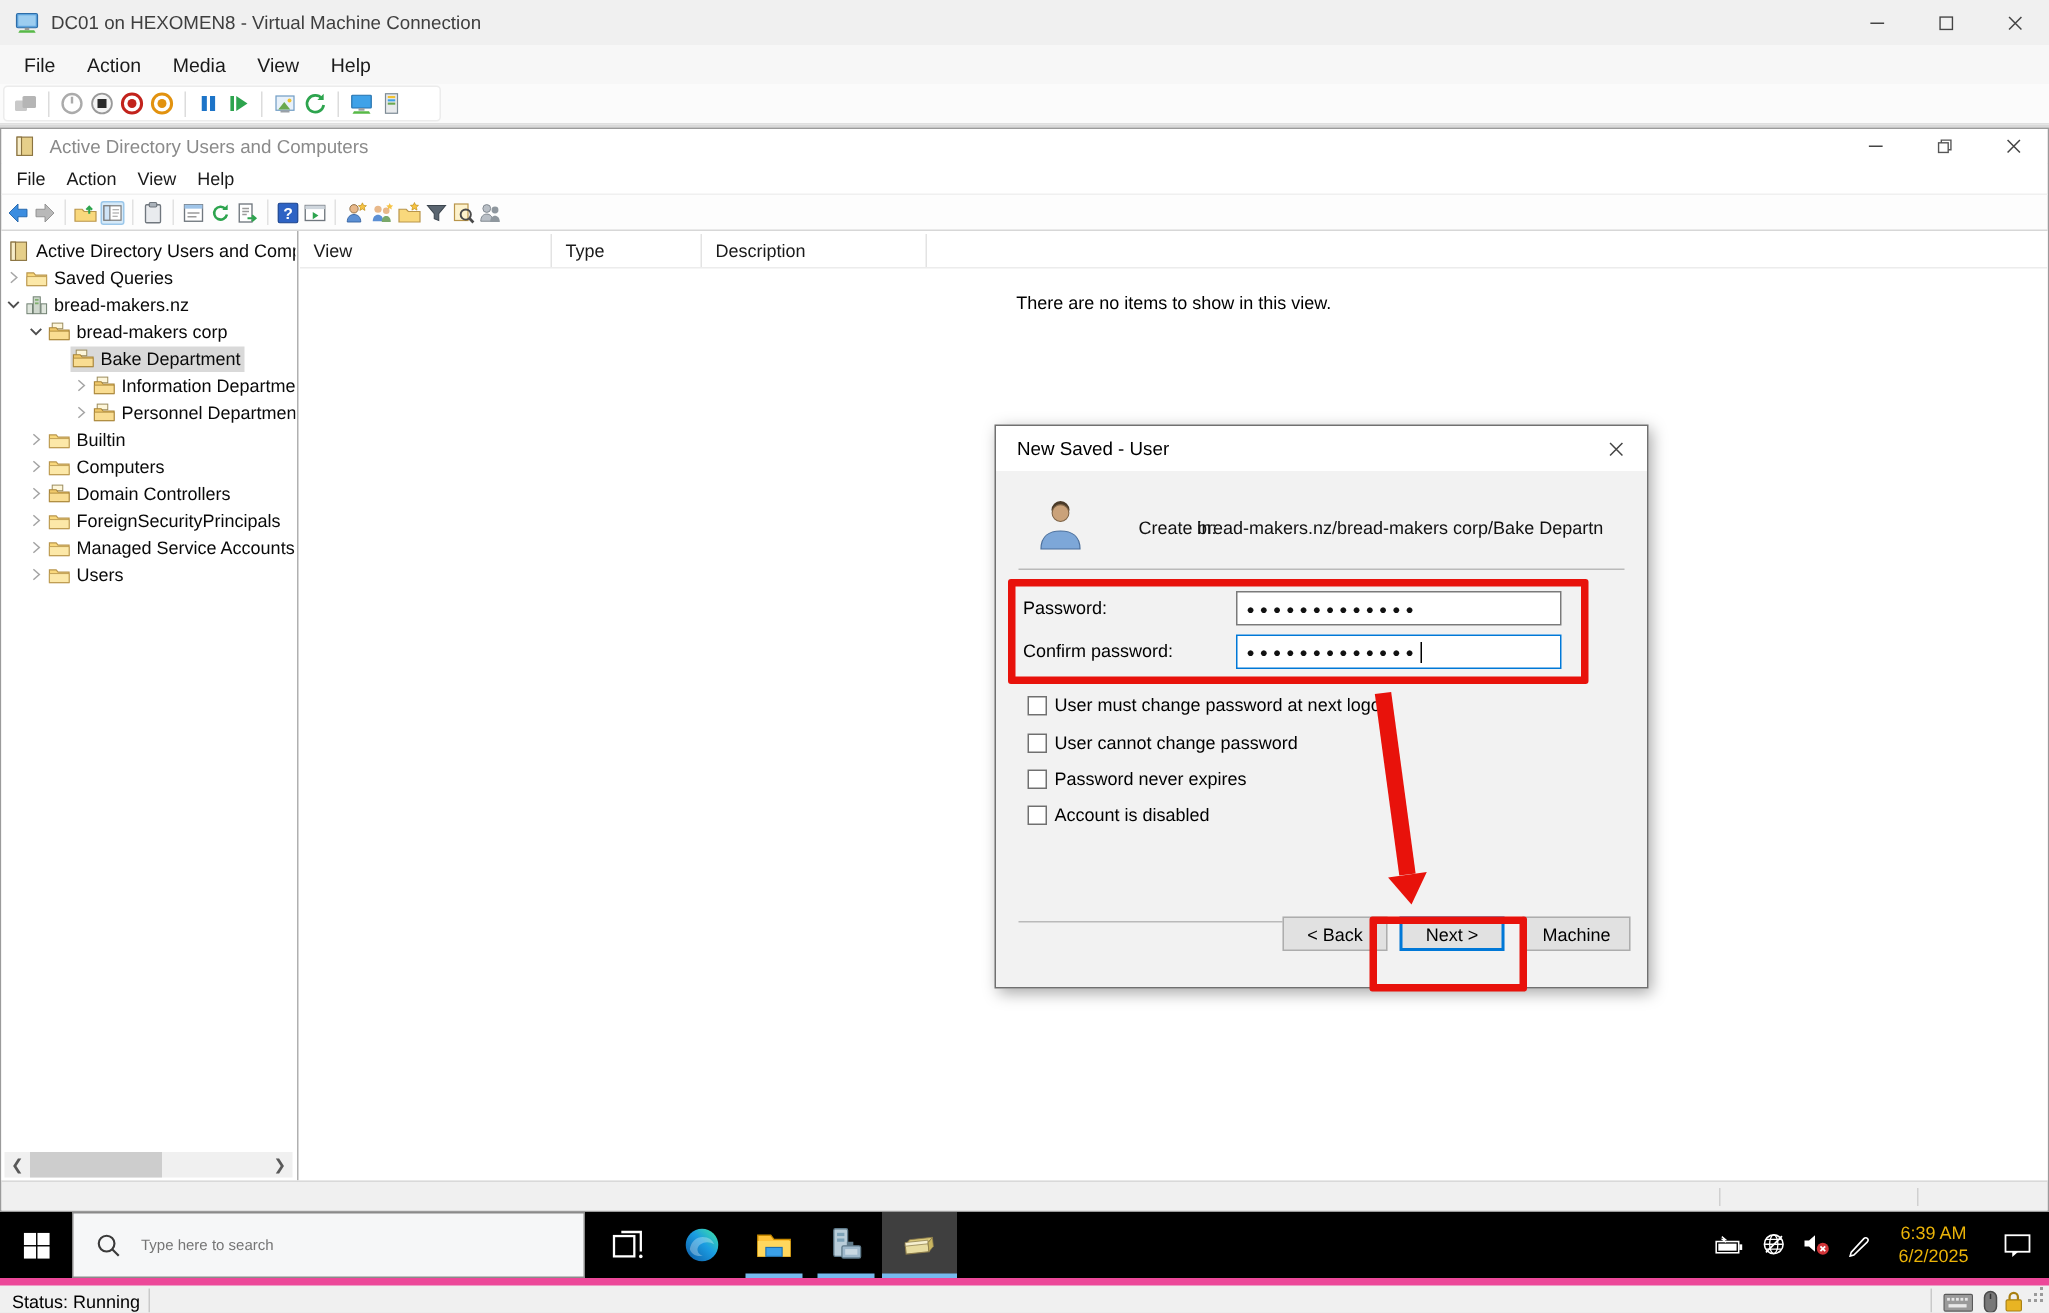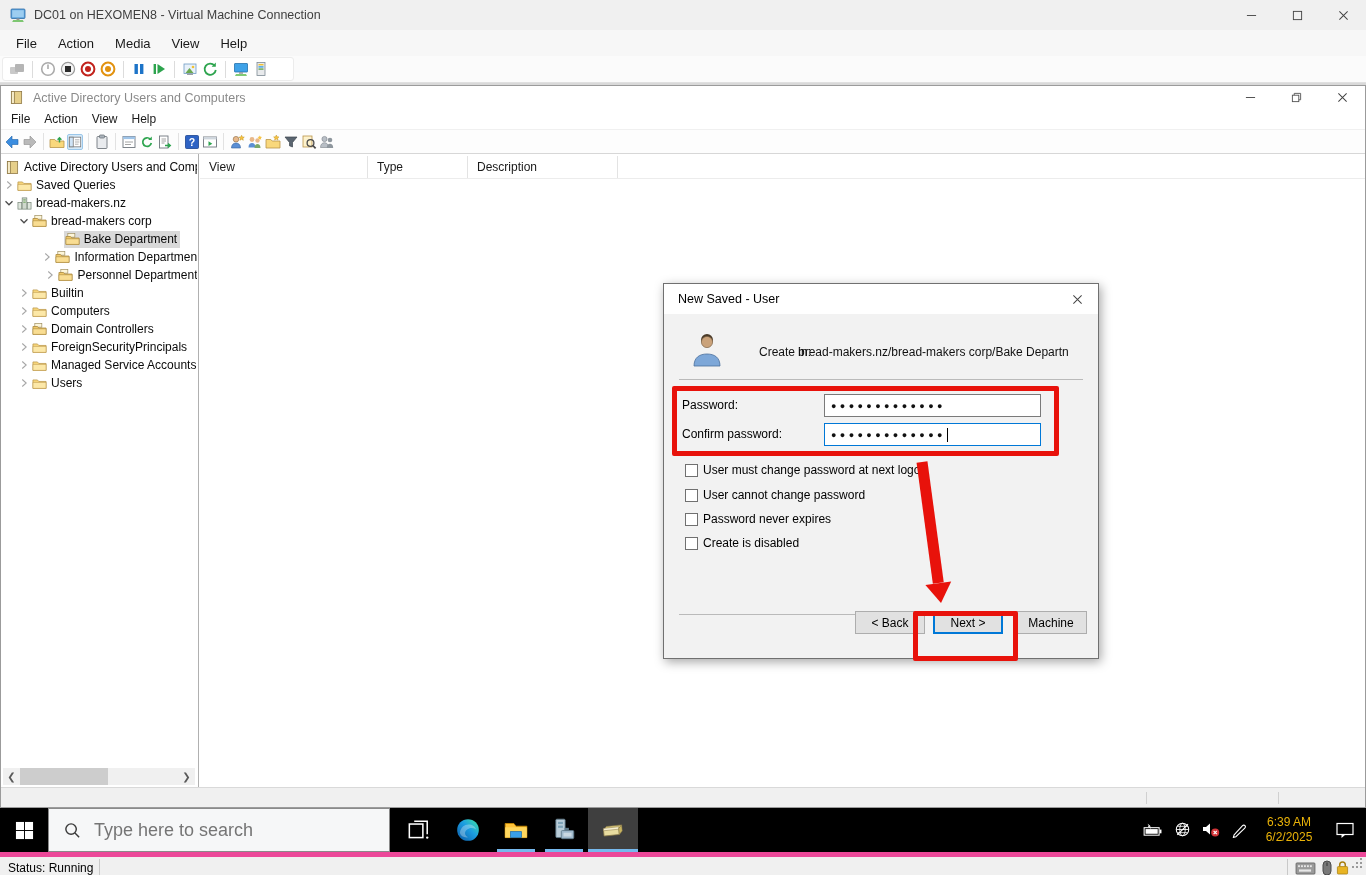--- a/index.html
+++ b/index.html
@@ -41,21 +41,21 @@
   #tree-pane { position:absolute; top:0; bottom:0; left:0; width:198px; border-right:1px solid #b0b0b0; background:#fff; overflow:hidden; }
   #tree-rows { position:absolute; top:4px; left:0; right:1px; }
   .tree-row { height:18px; display:flex; align-items:center; white-space:nowrap; overflow:hidden; }
   .tree-row .expander { width:14px; height:14px; flex:0 0 14px; display:inline-flex; }
   .tree-row .expander svg { width:14px; height:14px; }
   .tree-inner { display:inline-flex; align-items:center; height:17px; padding:0 3px 0 0; }
   .tree-inner.selected { background:#d9d9d9; }
   .tree-icon { width:15px; height:15px; flex:0 0 15px; margin:0 4px 0 1px; }
   .tree-icon svg { width:15px; height:15px; }
   .tree-label { font-size:12px; color:#0a0a0a; }
-  .d0 { padding-left:3px; } .d1 { padding-left:1px; } .d2 { padding-left:16px; } .d3 { padding-left:46px;justify-content:center; }
+  .d0 { padding-left:3px; } .d1 { padding-left:1px; } .d2 { padding-left:16px; } .d3 { padding-left:46px; }
   #tree-hscroll { position:absolute; left:2px; bottom:2px; width:192px; height:17px; background:#f0f0f0; display:flex; align-items:center; }
   #tree-hscroll .sb-arrow { width:17px; height:17px; display:flex; align-items:center; justify-content:center; color:#595959; font-size:10px; }
   #tree-hscroll .sb-thumb { position:absolute; left:17px; width:88px; top:0; height:17px; background:#cdcdcd; }
 
   #results-pane { position:absolute; top:0; bottom:0; left:199px; right:0; background:#fff; }
   #results-header { position:absolute; top:2px; left:0; right:0; height:23px; display:flex; border-bottom:1px solid #ececec; }
   .col-h { height:100%; border-right:1px solid #e3e3e3; display:flex; align-items:center; padding-left:9px; font-size:12px; color:#1a1a1a; }
   #empty-msg { position:absolute; top:41px; left:0; right:0; text-align:center; font-size:12px; color:#000; }
   #aduc-status { position:absolute; bottom:0; left:0; right:0; height:20px; background:#f0f0f0; border-top:1px solid #d9d9d9; }
   .aduc-status-div { position:absolute; top:4px; width:1px; height:12px; background:#d0d0d0; }
@@ -89,21 +89,21 @@
   #anno-box-pw { left:672px; top:386px; width:387px; height:70px; }
   #anno-box-next { left:913px; top:611px; width:105px; height:50px; }
   #anno-arrow { position:absolute; left:880px; top:450px; width:120px; height:160px; z-index:61; }
 
   
   #taskbar { position:absolute; top:808px; left:0; width:1366px; height:44px; background:#000; }
   #start-btn { position:absolute; left:0; top:0; width:48px; height:44px; display:flex; align-items:center; justify-content:center; }
   #start-btn svg { width:19px; height:19px; }
   #search-box { position:absolute; left:48px; top:0; width:342px; height:44px; background:#f6f7f8; border:1px solid #8a8a8a; display:flex; align-items:center; }
   #search-box .search-icon { width:19px; height:19px; margin:0 12px 0 14px; }
-  #search-box input { border:none; outline:none; background:transparent; font-size:18px; color:#4d7c0f; font-family:"Liberation Sans",sans-serif; width:280px; }
+  #search-box input { border:none; outline:none; background:transparent; font-size:10px; color:#4d7c0f; font-family:"Liberation Sans",sans-serif; width:280px; }
   .tb-app { position:absolute; top:0; height:44px; display:flex; align-items:center; justify-content:center; }
   .tb-app svg { width:26px; height:26px; }
   .tb-app.active { background:#3f3f3f; }
   .tb-underline { position:absolute; bottom:0; height:3px; background:#76b9ed; }
   #tray { position:absolute; right:0; top:0; height:44px; display:flex; align-items:center; }
   .tray-icon { margin:0 5px; display:inline-flex; }
   #clock { width:62px; text-align:center; color:#eab308; font-size:12px; line-height:15px; margin:0 8px 0 6px; }
   #action-center { width:34px; display:flex; justify-content:center; margin-right:4px; }
 
   
@@ -565,20 +565,21 @@
           <span class="sb-thumb"></span>
           <span class="sb-arrow" style="position:absolute;right:0;">❯</span>
         </div>
       </div>
       <div id="results-pane">
         <div id="results-header">
             <div class="col-h" style="width: 168px;">View</div>
             <div class="col-h" style="width: 100px;">Type</div>
             <div class="col-h" style="width: 150px;">Description</div>
           </div>
+        <div id="empty-msg">There are no items to show in this view.</div>
       </div>
     </div>
 
     <div id="aduc-status">
       <span class="aduc-status-div" style="left:1145px;"></span>
       <span class="aduc-status-div" style="left:1277px;"></span>
     </div>
   </div>
 
   <div id="dialog">
@@ -616,21 +617,21 @@
           <div class="chk-row" style="top: 174px;">
             <span class="chk-box"></span>
             <span class="chk-label">User cannot change password</span>
           </div>
           <div class="chk-row" style="top: 198px;">
             <span class="chk-box"></span>
             <span class="chk-label">Password never expires</span>
           </div>
           <div class="chk-row" style="top: 222px;">
             <span class="chk-box"></span>
-            <span class="chk-label">Create is disabled</span>
+            <span class="chk-label">Account is disabled</span>
           </div>
         </div>
 
       <div class="dlg-hr" id="dlg-hr2"></div>
       <div class="dlg-btn" id="btn-back">&lt; Back</div>
       <div class="dlg-btn" id="btn-next">Next &gt;</div>
       <div class="dlg-btn" id="btn-cancel">Machine</div>
     </div>
   </div>
 

